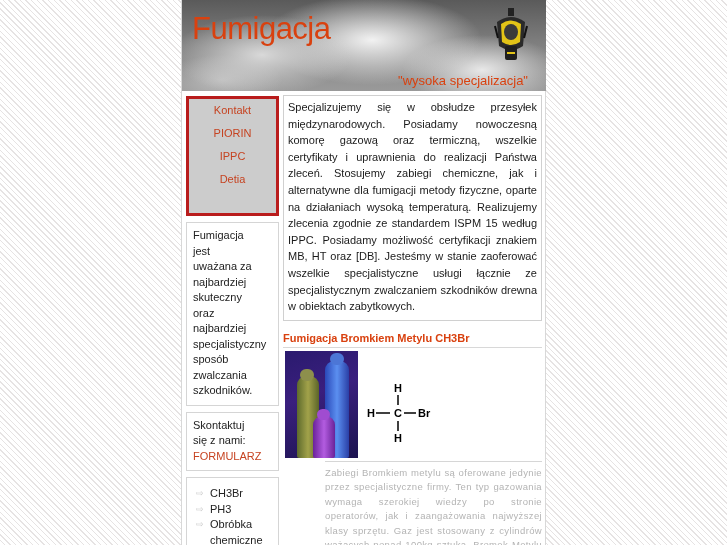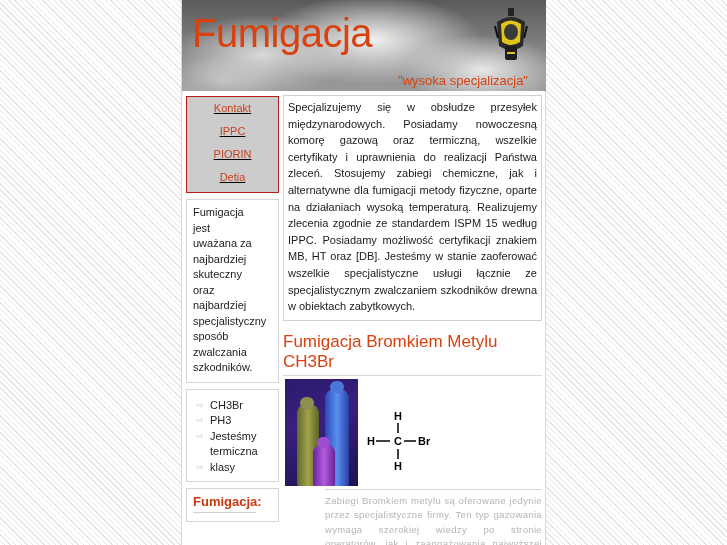--- a/index.html
+++ b/index.html
@@ -20,34 +20,33 @@
       background:
         radial-gradient(ellipse 90px 40px at 80px 55px, #d9d9d9 0%, rgba(200,200,200,0) 100%),
         radial-gradient(ellipse 110px 45px at 190px 40px, #f2f2f2 0%, rgba(220,220,220,0) 100%),
         radial-gradient(ellipse 80px 35px at 300px 70px, #e8e8e8 0%, rgba(210,210,210,0) 100%),
         radial-gradient(ellipse 60px 25px at 40px 80px, #bdbdbd 0%, rgba(150,150,150,0) 100%),
         linear-gradient(180deg, #5a5a5a 0%, #7d7d7d 45%, #9a9a9a 100%);
       overflow: hidden;
     }
     .header .title {
       position: absolute; left: 10px; top: 11px;
-      color: #d9410f; font-size: 40px; font-weight: normal; letter-spacing: -0.5px;
+      color: #d9410f; font-size: 31px; font-weight: normal; letter-spacing: -0.5px;
     }
     .header .slogan {
       position: absolute; right: 18px; bottom: 3px;
       color: #d9410f; font-size: 13px;
     }
     .mask {
       position: absolute; right: 18px; top: 8px; width: 34px; height: 54px;
     }
     .sidebar { position: absolute; left: 4px; top: 96px; width: 93px; }
     .navbox {
-      background: #cccccc; border: 1px solid #b91c1c;
-      padding: 3px 0 0 0;
-      text-decoration: underline;
+      background: #cccccc; border: 3px solid #b91c1c;
+      padding: 3px 0 19px 0;
     }
     .navbox a {
       display: block; text-align: center; color: #c64321; font-size: 11px;
       height: 23px; line-height: 17px; text-decoration: none;
     }
     .box {
       border: 1px solid #d5d5d5; margin-top: 6px; padding: 5px 22px 6px 6px;
       font-size: 11px; line-height: 15.5px; color: #222;
     }
     .box .link { color: #c64321; }
@@ -60,21 +59,21 @@
       color: #c9380e; font-weight: bold; font-size: 13px;
       border-bottom: 1px solid #d0d0d0; padding-bottom: 2px; margin-bottom: 2px;
     }
     .main { position: absolute; left: 101px; top: 95px; width: 259px; }
     .intro {
       border: 1px solid #d0d0d0; padding: 3px 4px 5px 4px;
       font-size: 11px; line-height: 16.6px; text-align: justify; color: #1a1a1a;
     }
     .intro b { font-weight: normal; }
     .section-title {
-      margin-top: 11px; color: #d9410f; font-weight: normal; font-size: 17px;
+      margin-top: 11px; color: #d9410f; font-weight: bold; font-size: 11px;
       border-bottom: 1px solid #d8d8d8; padding-bottom: 3px;
     }
     .figrow { position: relative; height: 110px; margin-top: 3px; }
     .cyl {
       position: absolute; left: 2px; top: 0; width: 73px; height: 107px;
       background: linear-gradient(160deg, #2a1a6e 0%, #3a1f7e 40%, #1c1450 100%);
       overflow: hidden;
     }
     .cyl .c { position: absolute; border-radius: 9px 9px 2px 2px; }
     .struct { position: absolute; left: 82px; top: 30px; width: 80px; height: 70px; }
@@ -100,43 +99,47 @@
       <rect x="13" y="44" width="8" height="2" fill="#e2c317"></rect>
       <path d="M1 18 L4 30" stroke="#111" stroke-width="2"></path>
       <path d="M33 18 L30 30" stroke="#111" stroke-width="2"></path>
     </svg>
     <div class="slogan">"wysoka specjalizacja"</div>
   </div>
 
   <div class="sidebar">
     <div class="navbox">
       <a href="#">Kontakt</a>
+      <a href="#">PIORIN</a>
       <a href="#">IPPC</a>
-      <a href="#">PIORIN</a>
       <a href="#">Detia</a>
     </div>
 
     <div class="box">
       <span>Fumigacja jest uważana za najbardziej skuteczny oraz najbardziej specjalistyczny sposób zwalczania szkodników.</span>
     </div>
 
+    <div class="box">
+      <span>Skontaktuj się z nami:</span><br>
+      <a href="#" class="link" style="text-decoration:none">FORMULARZ</a>
+    </div>
 
     <div class="box">
       <ul class="list">
         <li>
           <span class="arr">⇨</span>
           <span>CH3Br</span>
         </li>
         <li>
           <span class="arr">⇨</span>
           <span>PH3</span>
         </li>
         <li>
           <span class="arr">⇨</span>
-          <span>Jesteśmy termiczna</span>
+          <span>Obróbka chemiczne</span>
         </li>
         <li>
           <span class="arr">⇨</span>
           <span>klasy</span>
         </li>
       </ul>
     </div>
 
     <div class="box">
       <div class="redhead">Fumigacja:</div>

